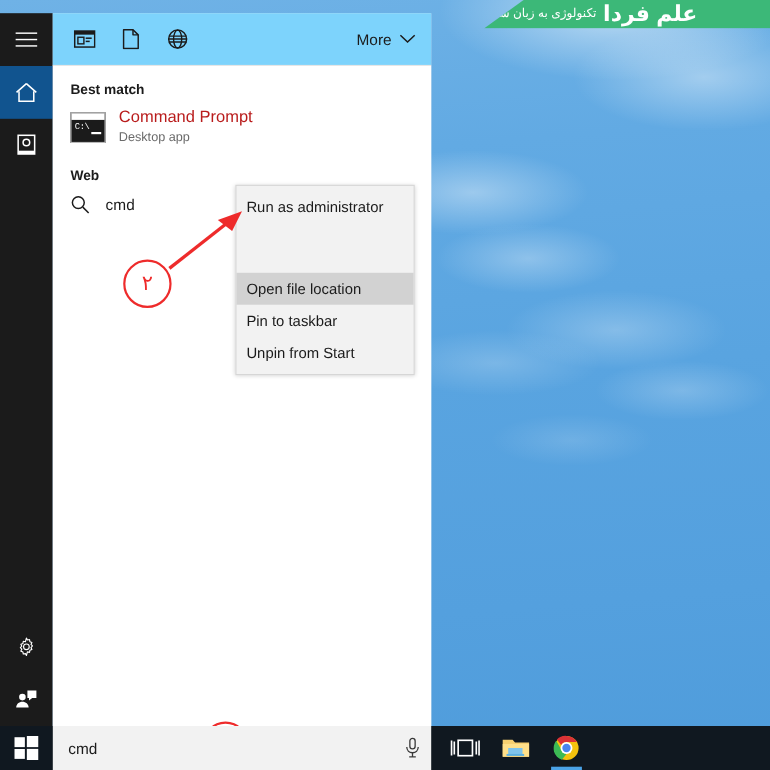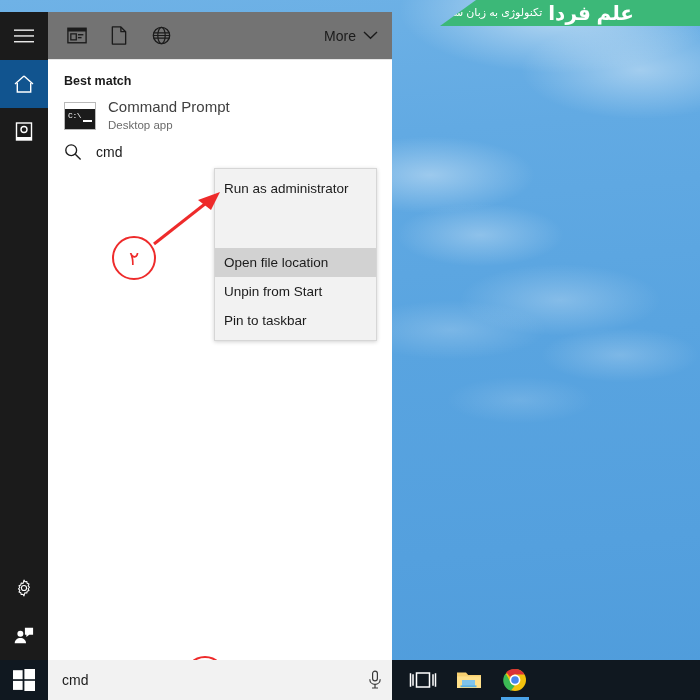--- a/index.html
+++ b/index.html
@@ -48,21 +48,21 @@
   }
   .rail-btn.active{background:#11548f;}
   .rail-bottom{position:absolute;left:0;bottom:0;width:48px;}
 
   
   .panel{
     position:absolute;left:48px;top:12px;width:344px;height:648px;
     background:#f2f2f2;
   }
   .panel-toolbar{
-    height:48px;background:#737373;border-bottom:1px solid #e6e6e6;
+    height:48px;background:#7dd3fc;border-bottom:1px solid #e6e6e6;
     display:flex;align-items:center;padding:0 14px 0 8px;box-sizing:border-box;
   }
   .tb-icon{
     width:42px;height:40px;display:flex;align-items:center;justify-content:center;
     color:#1b1b1b;
   }
   .tb-spacer{flex:1;}
   .tb-more{display:flex;align-items:center;gap:7px;color:#1b1b1b;font-size:14px;}
 
   .panel-body{background:#ffffff;height:600px;position:relative;}
@@ -74,21 +74,21 @@
   .cmd-icon{
     width:32px;height:28px;background:#1b1b1b;border:1px solid #b9b9b9;
     box-sizing:border-box;position:relative;flex:none;
   }
   .cmd-icon .bar{position:absolute;left:0;top:0;right:0;height:6px;background:#ffffff;}
   .cmd-icon .txt{
     position:absolute;left:3px;top:8px;color:#ffffff;
     font-family:"Liberation Mono","DejaVu Sans Mono",monospace;font-size:8px;letter-spacing:-.4px;
   }
   .cmd-icon .cursor{position:absolute;left:18px;top:17px;width:9px;height:2px;background:#ffffff;}
-  .res-title{font-size:15px;color:#404040;line-height:18px;}
+  .res-title{font-size:15px;color:#b91c1c;line-height:18px;}
   .res-sub{font-size:11.5px;color:#6b6b6b;line-height:16px;margin-top:1px;}
   .web-row{display:flex;align-items:center;gap:14px;padding:4px 16px;}
   .web-label{font-size:14px;color:#1b1b1b;}
 
   
   .ctxmenu{
     position:absolute;left:214px;top:168px;width:163px;
     background:#f2f2f2;border:1px solid #d6d6d6;
     box-shadow:0 1px 4px rgba(0,0,0,.18);
     padding:5px 0;box-sizing:border-box;
@@ -226,36 +226,37 @@
           <div class="bar"></div>
           <div class="txt">C:\</div>
           <div class="cursor"></div>
         </div>
         <div>
           <div class="res-title">Command Prompt</div>
           <div class="res-sub">Desktop app</div>
         </div>
       </div>
 
+      <div class="section-head">Web</div>
 
       <div class="web-row">
         <svg width="18" height="18" viewBox="0 0 18 18">
           <circle cx="7.2" cy="7.2" r="5.4" stroke="#1b1b1b" stroke-width="1.35" fill="none"></circle>
           <path d="M11.3 11.3L16.6 16.6" stroke="#1b1b1b" stroke-width="1.35" fill="none"></path>
         </svg>
         <span class="web-label">cmd</span>
       </div>
     </div>
   </div>
 
   <div class="ctxmenu">
     <div class="ctx-item">Run as administrator</div>
     <div class="ctx-item hl">Open file location</div>
+    <div class="ctx-item">Pin to taskbar</div>
     <div class="ctx-item">Unpin from Start</div>
-    <div class="ctx-item">Pin to taskbar</div>
   </div>
 
   <svg class="anno" style="left:148px;top:190px;" width="80" height="60" viewBox="0 0 80 60">
     <path d="M6 54 L62 10" stroke="#ee2b2b" stroke-width="3" fill="none"></path>
     <path d="M72 2 L50 10 L63 20 Z" fill="#ee2b2b"></path>
   </svg>
   <div class="circle" style="left:112px;top:236px;width:40px;height:40px;">
     <span>۲</span>
   </div>
 

